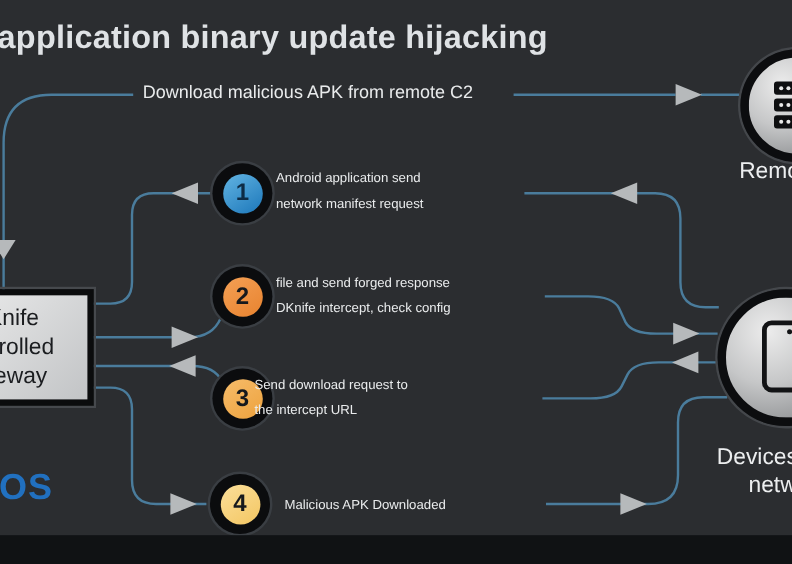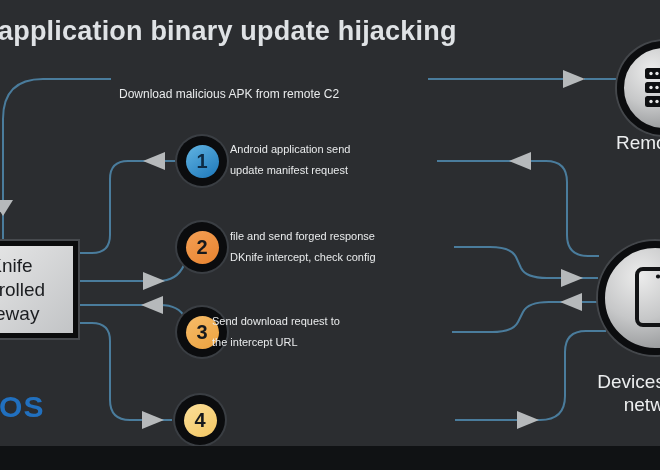--- a/index.html
+++ b/index.html
@@ -10,22 +10,22 @@
   }
   #flow-svg{position:absolute;left:0;top:0;width:660px;height:470px;}
   .flow-line{stroke:#4a7c9c;stroke-width:2;fill:none;}
   .arrow{fill:#b6b9bb;}
   .page-title{
     position:absolute;left:-2px;top:16px;width:660px;
     font-size:27px;font-weight:700;letter-spacing:0.2px;color:#dfe2e5;
     white-space:nowrap;
   }
   .top-flow-label{
-    position:absolute;left:119px;top:87px;
-    font-size:12px;color:#e9ebec;white-space:nowrap;text-align:right;
+    position:absolute;left:119px;top:69px;
+    font-size:15px;color:#e9ebec;white-space:nowrap;text-align:right;
   }
   .step-circle{
     position:absolute;width:50px;height:50px;border-radius:50%;
     background:#0b0c0e;box-shadow:0 0 0 2px #3a3e43;
     display:flex;align-items:center;justify-content:center;
   }
   .step-inner{
     width:33px;height:33px;border-radius:50%;
     display:flex;align-items:center;justify-content:center;
     font-size:20px;font-weight:700;color:#16191d;
@@ -107,29 +107,32 @@
   </div>
   <div class="step-circle" style="left:177px;top:307px;">
     <div class="step-inner c3">3</div>
   </div>
   <div class="step-circle" style="left:175px;top:395px;">
     <div class="step-inner c4">4</div>
   </div>
 
   <div class="step-text" style="left:230px;top:139px;">
     <div>Android application send</div>
-    <div>update manifest request</div>
+    <div>network manifest request</div>
   </div>
   <div class="step-text" style="left:230px;top:226px;">
     <div>file and send forged response</div>
     <div>DKnife intercept, check config</div>
   </div>
   <div class="step-text" style="left:212px;top:311px;">
     <div>Send download request to</div>
     <div>the intercept URL</div>
+  </div>
+  <div class="step-text" style="left:237px;top:411px;">
+    <div>Malicious APK Downloaded</div>
   </div>
 
   <div class="node-circle" style="left:617px;top:41px;width:94px;height:94px;">
     <svg width="46" height="46" viewBox="0 0 46 46">
       <rect x="4" y="3" width="38" height="11" rx="2.5" fill="#0e0f11"></rect>
       <rect x="4" y="17" width="38" height="11" rx="2.5" fill="#0e0f11"></rect>
       <rect x="4" y="31" width="38" height="11" rx="2.5" fill="#0e0f11"></rect>
       <circle cx="10" cy="8.5" r="1.7" fill="#e8e8e8"></circle>
         <circle cx="16" cy="8.5" r="1.7" fill="#e8e8e8"></circle>
         <rect x="24" y="7.3" width="13" height="2.4" rx="1.2" fill="#e8e8e8"></rect>

